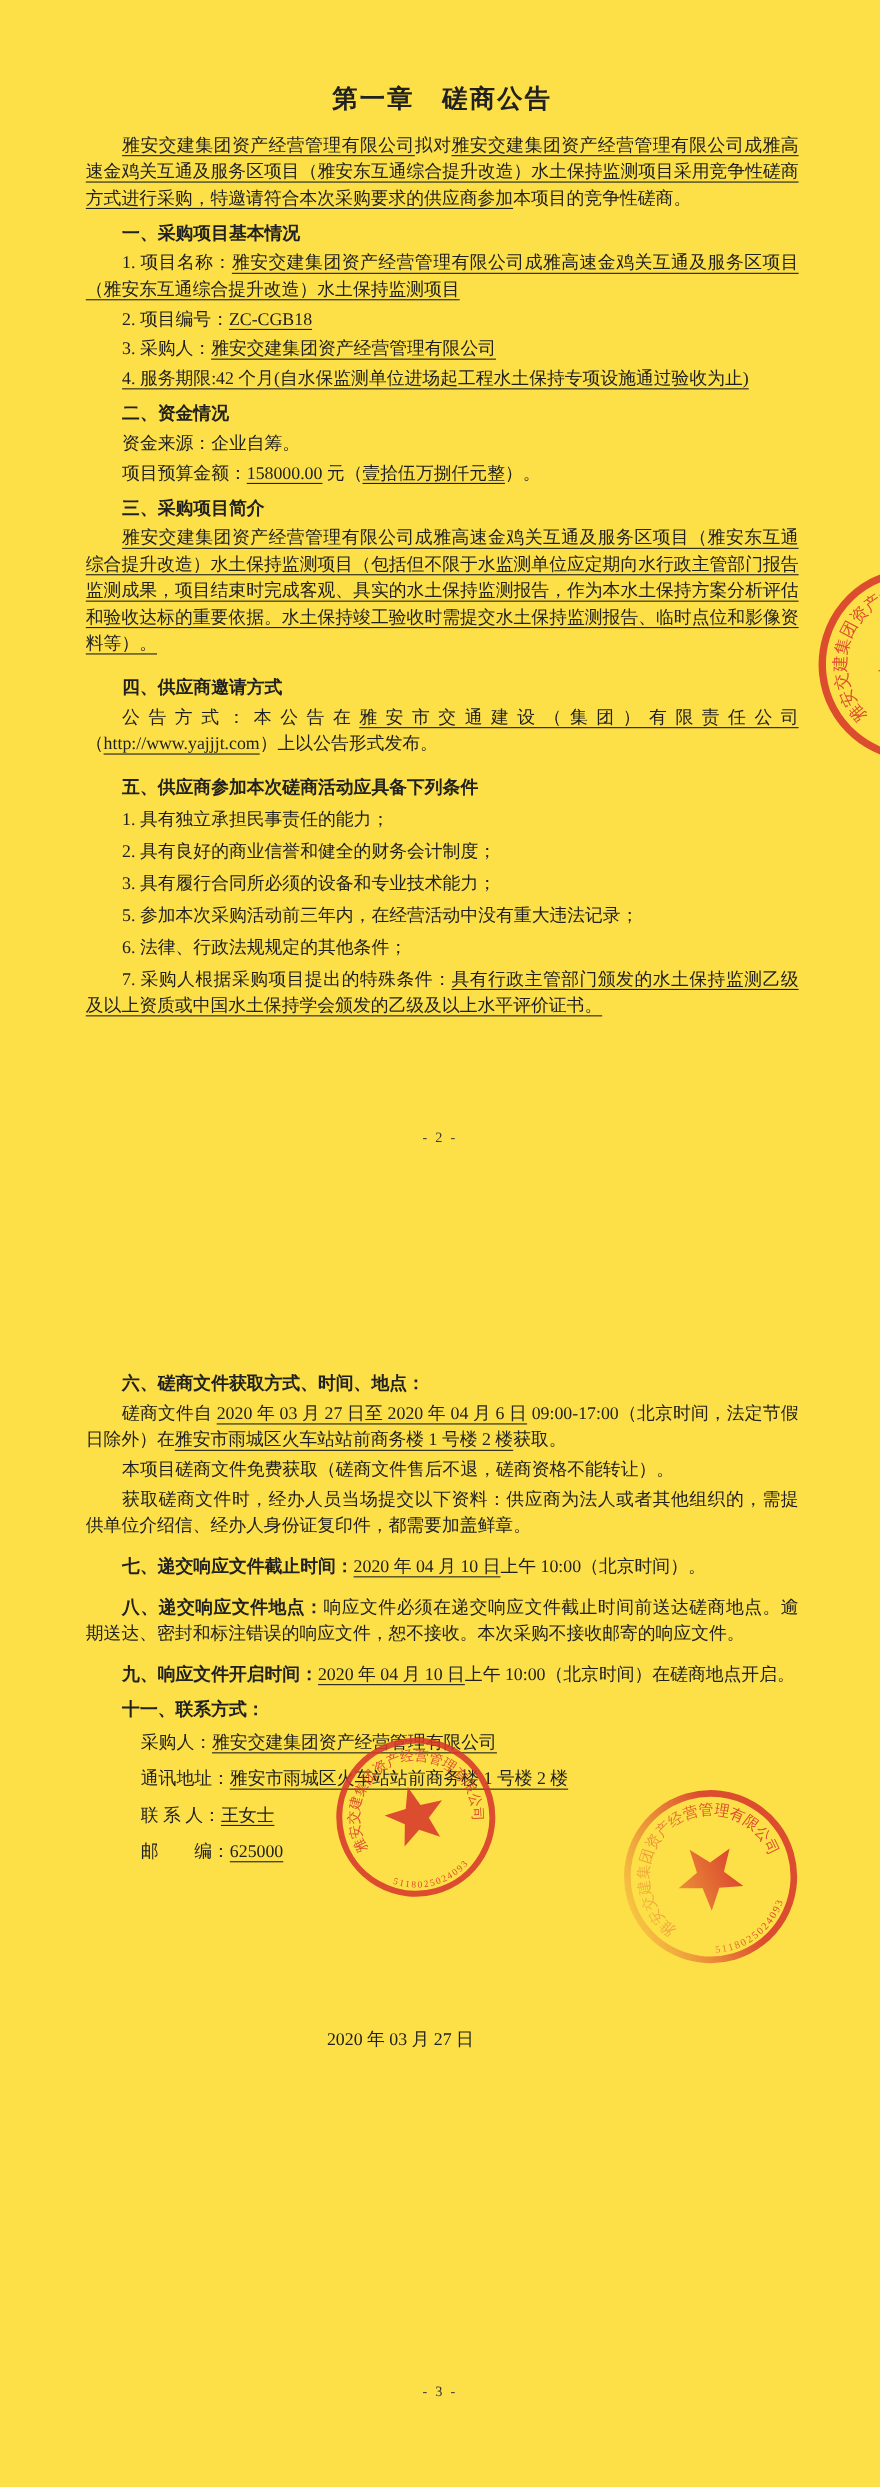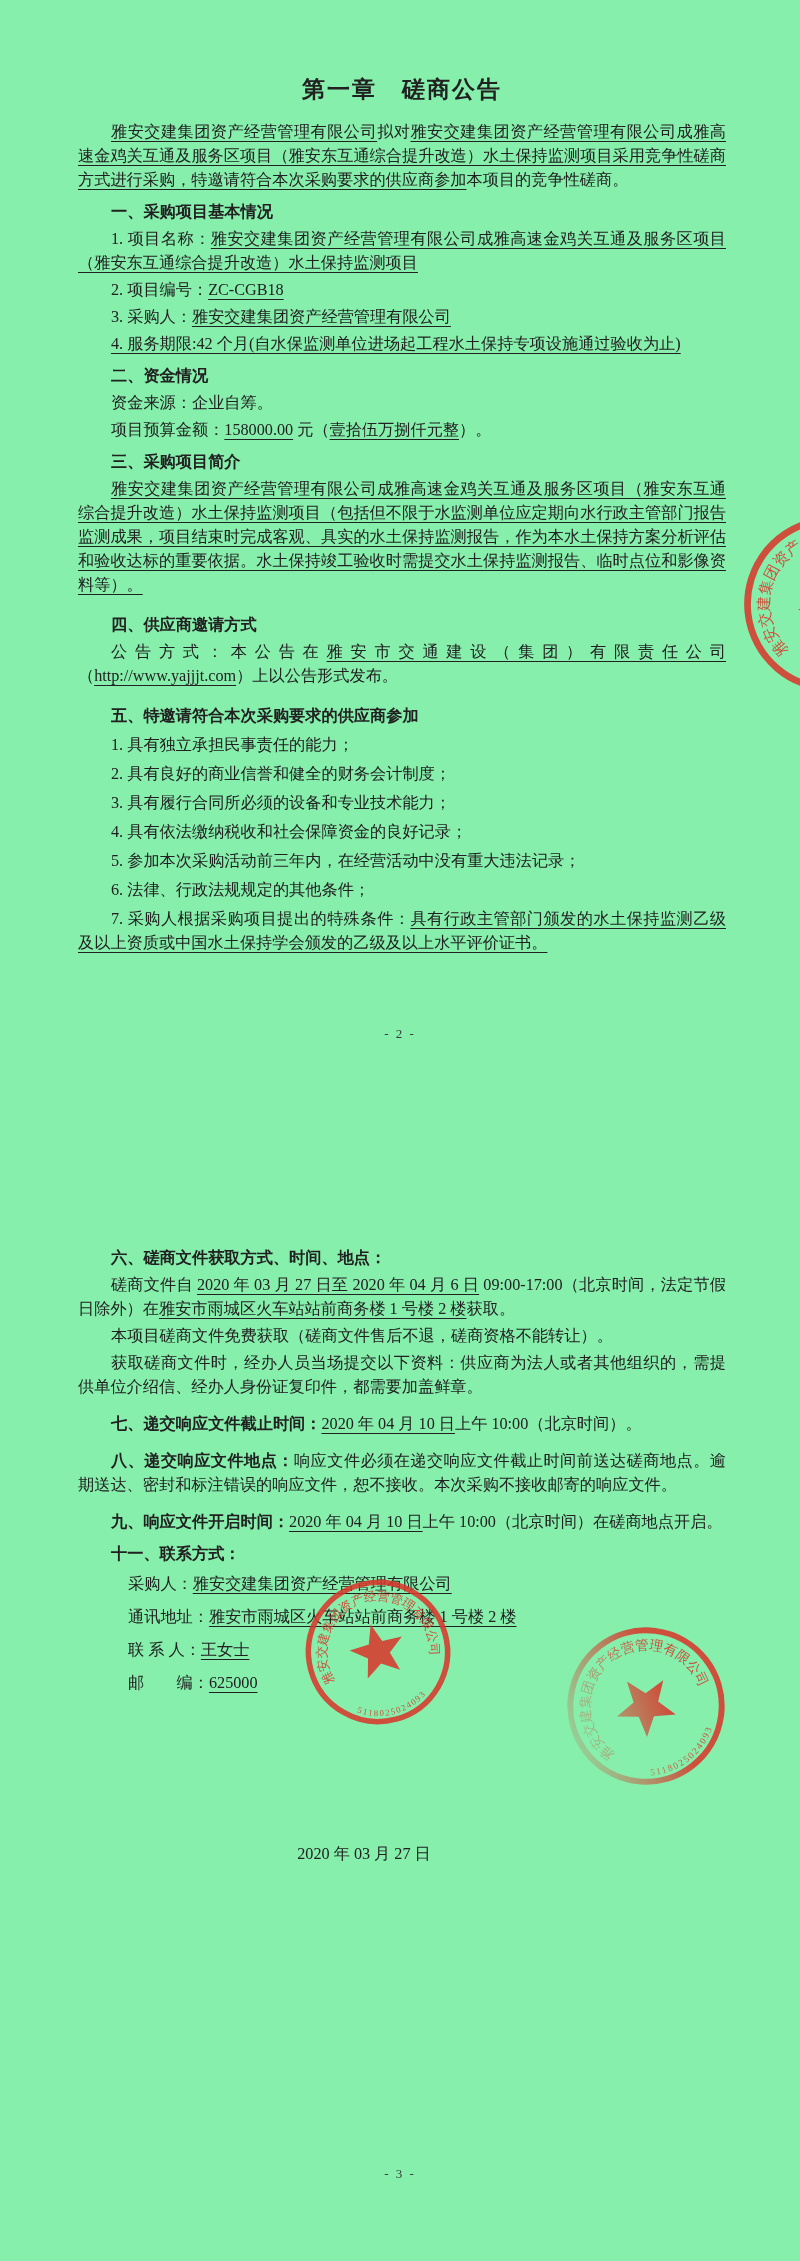--- a/index.html
+++ b/index.html
@@ -1,19 +1,19 @@
 <!DOCTYPE html>
 <html><head>
 <meta charset="utf-8">
 <style>
   html,body{margin:0;padding:0;background:#ffffff;}
   .canvas{
     position:relative;
     width:800px;height:2261px;
-    background:#86efac;
+    background:#fde047;
     overflow:hidden;
     font-family:"Liberation Serif","DejaVu Serif",serif;
     color:#212121;
   }
   .doc{position:absolute;left:78px;width:648px;}
   .page1{top:74px;}
   .page2{top:1238px;}
   .blk{font-size:16.2px;line-height:24px;text-align:justify;margin-top:3px;}
   .title{
     font-size:23px;font-weight:700;text-align:center;
@@ -61,25 +61,24 @@
       <div class="blk para ind"><span>2. 项目编号：</span><span class="u">ZC-CGB18</span></div>
       <div class="blk para ind"><span>3. 采购人：</span><span class="u">雅安交建集团资产经营管理有限公司</span></div>
       <div class="blk para ind"><span class="u">4. 服务期限:42 个月(自水保监测单位进场起工程水土保持专项设施通过验收为止)</span></div>
       <div class="blk heading"><span>二、资金情况</span></div>
       <div class="blk para ind"><span>资金来源：企业自筹。</span></div>
       <div class="blk para ind"><span>项目预算金额：</span><span class="u">158000.00</span><span> 元（</span><span class="u">壹拾伍万捌仟元整</span><span>）。</span></div>
       <div class="blk heading"><span>三、采购项目简介</span></div>
       <div class="blk para ind"><span class="u">雅安交建集团资产经营管理有限公司成雅高速金鸡关互通及服务区项目（雅安东互通综合提升改造）水土保持监测项目（包括但不限于水监测单位应定期向水行政主管部门报告监测成果，项目结束时完成客观、具实的水土保持监测报告，作为本水土保持方案分析评估和验收达标的重要依据。水土保持竣工验收时需提交水土保持监测报告、临时点位和影像资料等）。</span></div>
       <div class="blk heading gap-lg"><span>四、供应商邀请方式</span></div>
       <div class="blk para ind"><span>公 告 方 式 ： 本 公 告 在 </span><span class="u">雅 安 市 交 通 建 设 （ 集 团 ） 有 限 责 任 公 司</span><span>（</span><span class="u">http://www.yajjjt.com</span><span>）上以公告形式发布。</span></div>
-      <div class="blk heading gap-lg"><span>五、特邀请符合本次采购要求的供应商参加</span></div>
+      <div class="blk heading gap-lg"><span>五、供应商参加本次磋商活动应具备下列条件</span></div>
       <div class="blk para ind list"><span>1. 具有独立承担民事责任的能力；</span></div>
       <div class="blk para ind list"><span>2. 具有良好的商业信誉和健全的财务会计制度；</span></div>
       <div class="blk para ind list"><span>3. 具有履行合同所必须的设备和专业技术能力；</span></div>
-      <div class="blk para ind list"><span>4. 具有依法缴纳税收和社会保障资金的良好记录；</span></div>
       <div class="blk para ind list"><span>5. 参加本次采购活动前三年内，在经营活动中没有重大违法记录；</span></div>
       <div class="blk para ind list"><span>6. 法律、行政法规规定的其他条件；</span></div>
       <div class="blk para ind list"><span>7. 采购人根据采购项目提出的特殊条件：</span><span class="u">具有行政主管部门颁发的水土保持监测乙级及以上资质或中国水土保持学会颁发的乙级及以上水平评价证书。</span></div>
     </div>
 
   <div class="pagenum pagenum-1">- 2 -</div>
 
   <div class="doc page2" id="page2-blocks">
       <div class="blk heading"><span>六、磋商文件获取方式、时间、地点：</span></div>
       <div class="blk para ind"><span>磋商文件自 </span><span class="u">2020 年 03 月 27 日至 2020 年 04 月 6 日</span><span> 09:00-17:00（北京时间，法定节假日除外）在</span><span class="u">雅安市雨城区火车站站前商务楼 1 号楼 2 楼</span><span>获取。</span></div>

